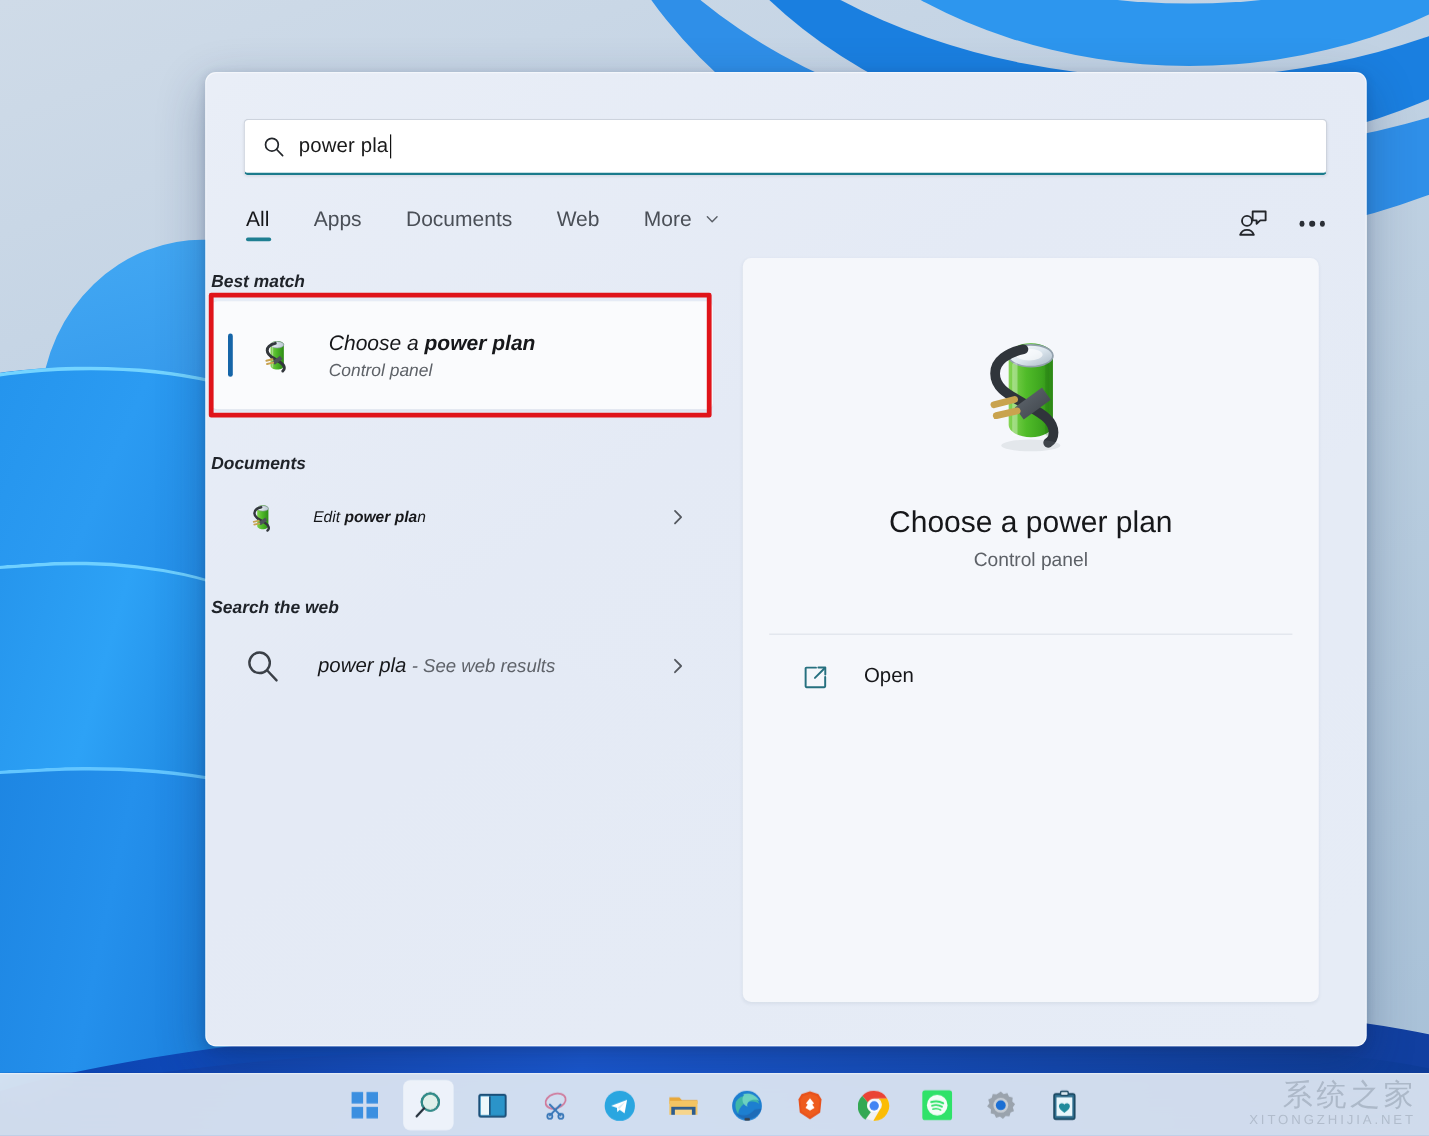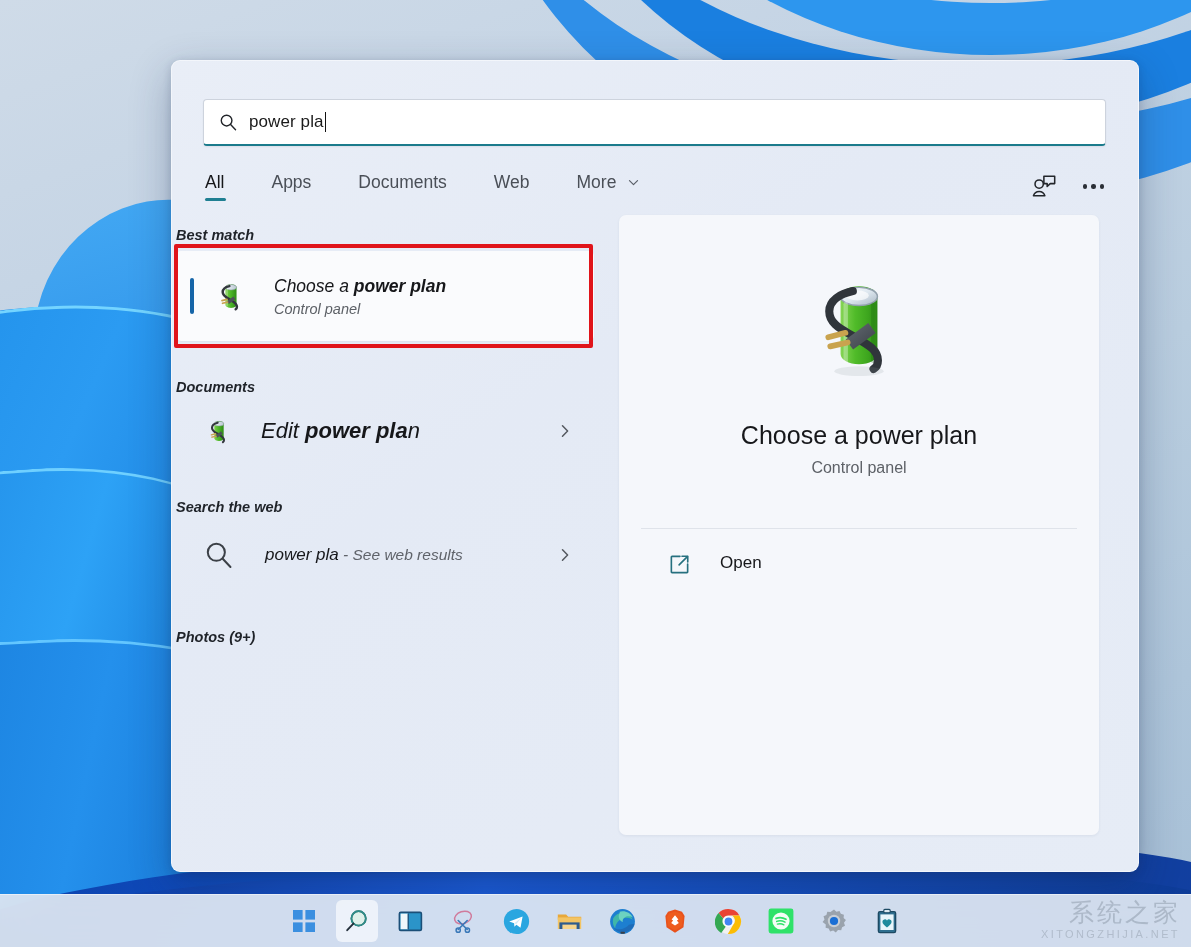--- a/index.html
+++ b/index.html
@@ -153,21 +153,21 @@
     width:1px; height:20px;
     background:#111;
     margin-left:1px;
     vertical-align:-4px;
   }
 
   
   .tabs {
     display: flex; align-items: flex-start;
     padding: 26px 0 0 33px;
-    gap: 12px;
+    gap: 2px;
   }
   .tab {
     position: relative;
     font-size: 17.5px;
     color: #4a4f57;
     padding: 0 20px 10px 0;
     margin-right: 15px;
     cursor: default;
     white-space: nowrap;
   }
@@ -247,21 +247,21 @@
   
   .row {
     display: flex; align-items: center;
     width: 418px; height: 56px;
     border-radius: 5px;
     padding-left: 27px;
     cursor: default;
   }
   .row-icon { width: 32px; height: 32px; flex: 0 0 32px; }
   .row-main { margin-left: 26px; flex: 1 1 auto; }
-  .row-title { font-size: 22px; color: #16171a; line-height: 1.32; }
+  .row-title { font-size: 13px; color: #16171a; line-height: 1.32; }
   .row-title b { font-weight: bold; }
   .row-chev { width: 14px; height: 14px; margin-right: 22px; flex: 0 0 14px; }
 
   .row.web { height: 64px; align-items: center; }
   .row.web .row-main { margin-left: 30px; }
   .web-line { font-size: 17px; color: #16171a; max-width: 230px; line-height: 1.3; }
   .web-line .q { color: #16171a; }
   .web-line .rest { color: #5f636a; font-size: 15.5px; }
 
   
@@ -478,21 +478,20 @@
             <line x1="14.8" y1="14.8" x2="20.6" y2="21" stroke="#3b4047" stroke-width="1.5" stroke-linecap="round"></line>
           </svg>
           <div class="row-main">
             <div class="web-line"><span class="q">power pla</span><span class="rest"> - See web results</span></div>
           </div>
           <svg class="row-chev" viewBox="0 0 14 14">
             <polyline points="4.5,1.8 9.6,7 4.5,12.2" fill="none" stroke="#54585f" stroke-width="1.5" stroke-linecap="round" stroke-linejoin="round"></polyline>
           </svg>
         </div>
 
-        <div class="section-head" style="margin-top:30px;">Photos (9+)</div>
       </div>
 
       <div class="col-right">
         <div class="preview">
 
           <svg class="preview-icon" viewBox="0 0 48 48">
             <defs>
               <linearGradient id="bg3" x1="0" y1="0" x2="1" y2="0">
                 <stop offset="0" stop-color="#86d555"></stop>
                 <stop offset=".40" stop-color="#50bb29"></stop>

